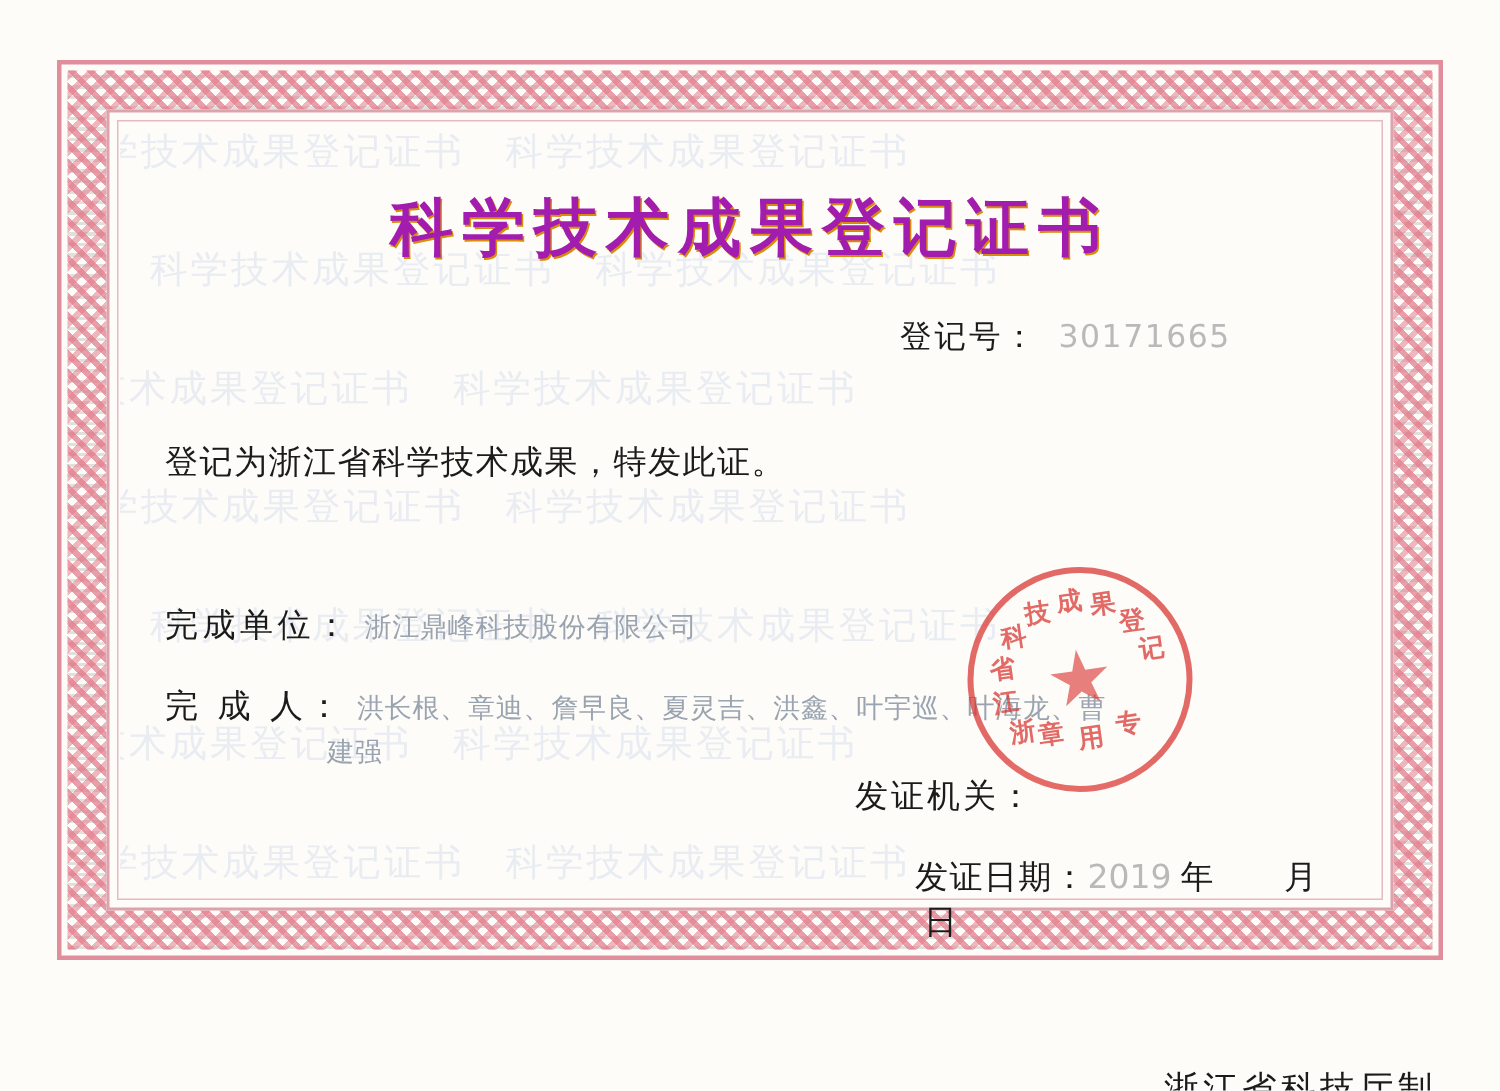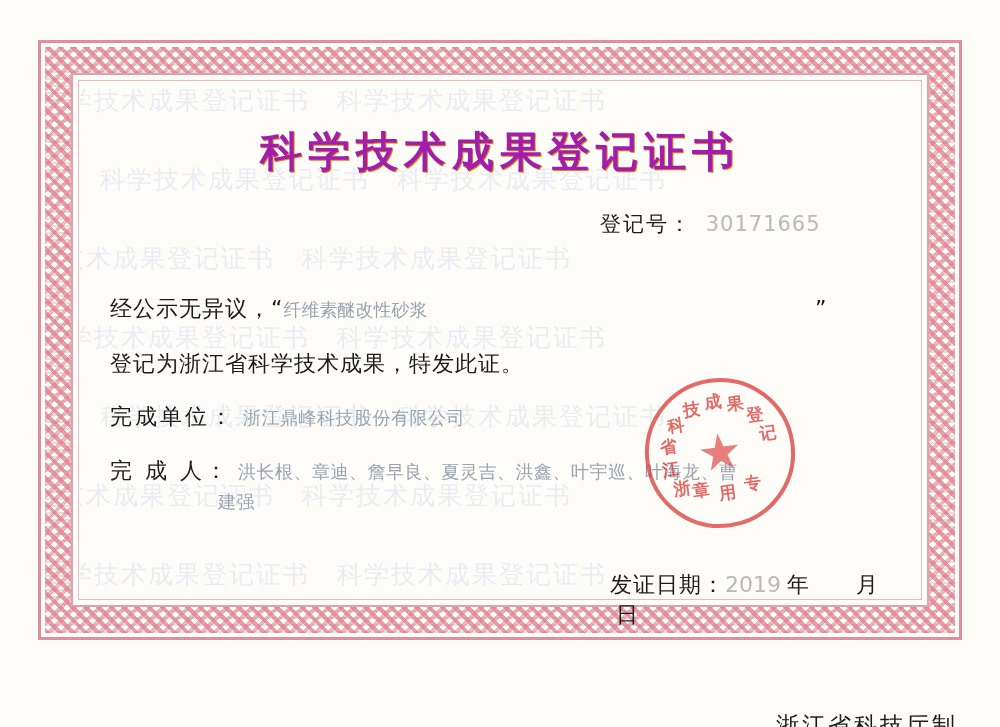--- a/index.html
+++ b/index.html
@@ -277,39 +277,39 @@
   <div class="content">
 
     <div class="title">科学技术成果登记证书</div>
 
     <div class="reg-line">
       <span class="reg-label">登记号：</span>
       <span class="reg-value">30171665</span>
     </div>
 
     <div class="body-text">
-      <div class="line1">
-        <span>经公示无异议，</span><span class="quote">“</span><span class="handwriting">纤维素醚改性砂浆</span><span class="quote closequote">”</span>
-      </div>
       <div>登记为浙江省科学技术成果，特发此证。</div>
     </div>
 
     <div class="field-row row-people">
       <span class="field-label">完 成 人：</span>
       <span class="field-value">洪长根、章迪、詹早良、夏灵吉、洪鑫、叶宇巡、叶海龙、曹</span>
     </div>
 
     <div class="field-row row-unit">
       <span class="field-label">完成单位：</span>
       <span class="field-value">浙江鼎峰科技股份有限公司</span>
     </div>
     <div class="field-row row-people2">
       <span class="field-value">建强</span>
     </div>
 
+    <div class="issuer-row">
+      <span>发证机关：</span>
+    </div>
 
     <div class="date-row">
       <span>发证日期：</span><span class="date-year">2019</span><span class="date-unit">年</span><span class="date-gap"></span><span class="date-unit">月</span><span class="date-gap"></span><span class="date-unit">日</span>
     </div>
 
   </div>
 
   <div class="seal">
     <div class="seal-star"></div>
     <div class="seal-text">

